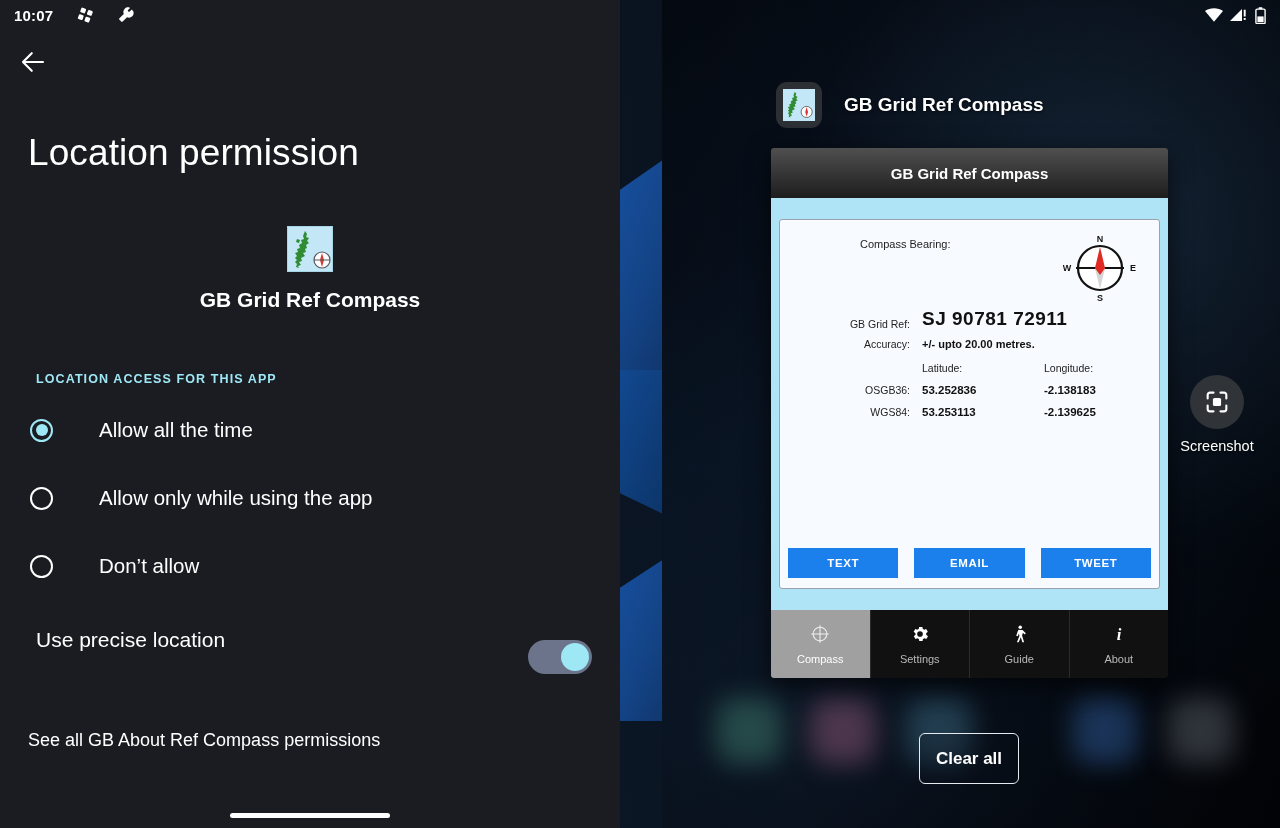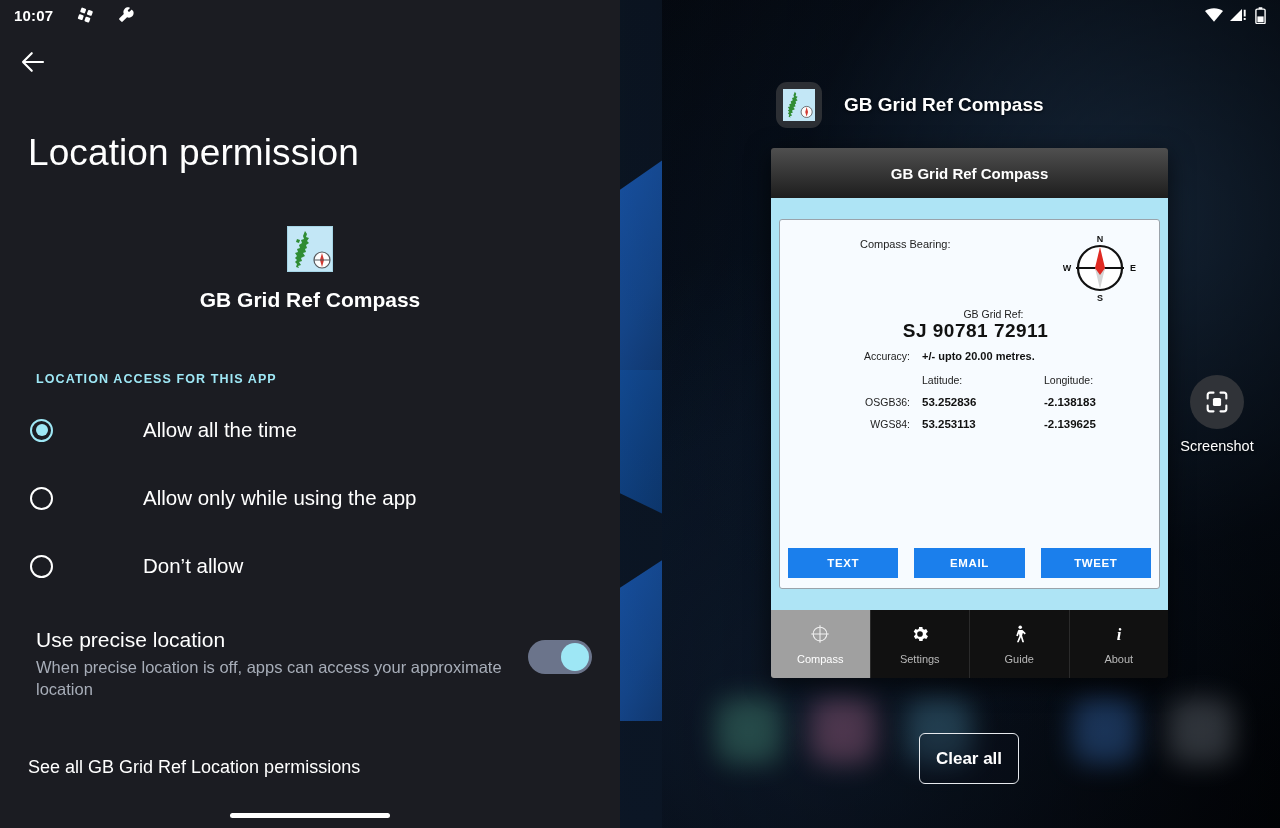--- a/index.html
+++ b/index.html
@@ -58,21 +58,21 @@
     margin: 60px 0 0 36px;
     color: #9ee7f5;
     font-size: 12.5px;
     font-weight: 700;
     letter-spacing: 1.1px;
   }
 
   .radio-list { margin-top: 10px; }
   .radio-row {
     display: flex; align-items: center;
-    height: 68px; padding-left: 30px; cursor: pointer; gap: 44px;
+    height: 68px; padding-left: 30px; cursor: pointer;
   }
   .radio-outer {
     width: 23px; height: 23px; border-radius: 50%;
     border: 2px solid #ffffff;
     display: flex; align-items: center; justify-content: center;
     flex: none;
   }
   .radio-row.selected .radio-outer { border-color: #9ee7f5; }
   .radio-inner { width: 12px; height: 12px; border-radius: 50%; background: transparent; }
   .radio-row.selected .radio-inner { background: #9ee7f5; }
@@ -187,21 +187,21 @@
     padding: 21px 8px; position: relative;
   }
   .app-sheet {
     height: 100%; background: #f7fbff;
     border: 1px solid #9aa3ab; border-radius: 3px;
     position: relative; padding: 18px 22px;
   }
   .bearing-label { color:#222; font-size:11px; margin-left: 58px;}
   .compass-rose { position: absolute; right: 22px; top: 10px; }
 
-  .ref-row { display:flex; align-items: center; margin-top: 58px; flex-direction: column; }
+  .ref-row { display:flex; align-items: flex-end; margin-top: 58px; }
   .ref-lbl { width: 108px; text-align: right; color:#222; font-size:10.5px; }
   .ref-val { margin-left: 12px; color:#111; font-size: 19px; font-weight: 700; letter-spacing: .5px;}
   .acc-row { display:flex; align-items: baseline; margin-top: 8px; }
   .acc-lbl { width: 108px; text-align: right; color:#222; font-size:10.5px; }
   .acc-val { margin-left: 12px; color:#111; font-size: 11px; font-weight: 700;}
 
   .coord-head { display:flex; margin-top: 12px; }
   .coord-head .c0 { width: 108px; }
   .coord-head .c1 { width: 122px; margin-left: 12px; color:#222; font-size:10.5px;}
   .coord-head .c2 { color:#222; font-size:10.5px;}
@@ -323,28 +323,27 @@
         <div class="radio-outer">
             <div class="radio-inner"></div>
           </div>
         <div class="radio-label">Don’t allow</div>
       </div>
     </div>
 
     <div class="precise-row">
       <div class="precise-text">
         <div class="precise-title">Use precise location</div>
-        <div class="precise-desc">When precise location is off, apps can access your approximate location</div>
       </div>
       <div class="toggle">
         <div class="toggle-knob"></div>
       </div>
     </div>
 
-    <div class="see-all">See all GB Grid Ref Location permissions</div>
+    <div class="see-all">See all GB About Ref Compass permissions</div>
 
     <div class="home-indicator"></div>
   </div>
 
   <div class="right-pane">
     <div class="wallpaper"></div>
     <div class="wall-strip">
       <div class="shard s1"></div>
         <div class="shard s2"></div>
         <div class="shard s3"></div>

